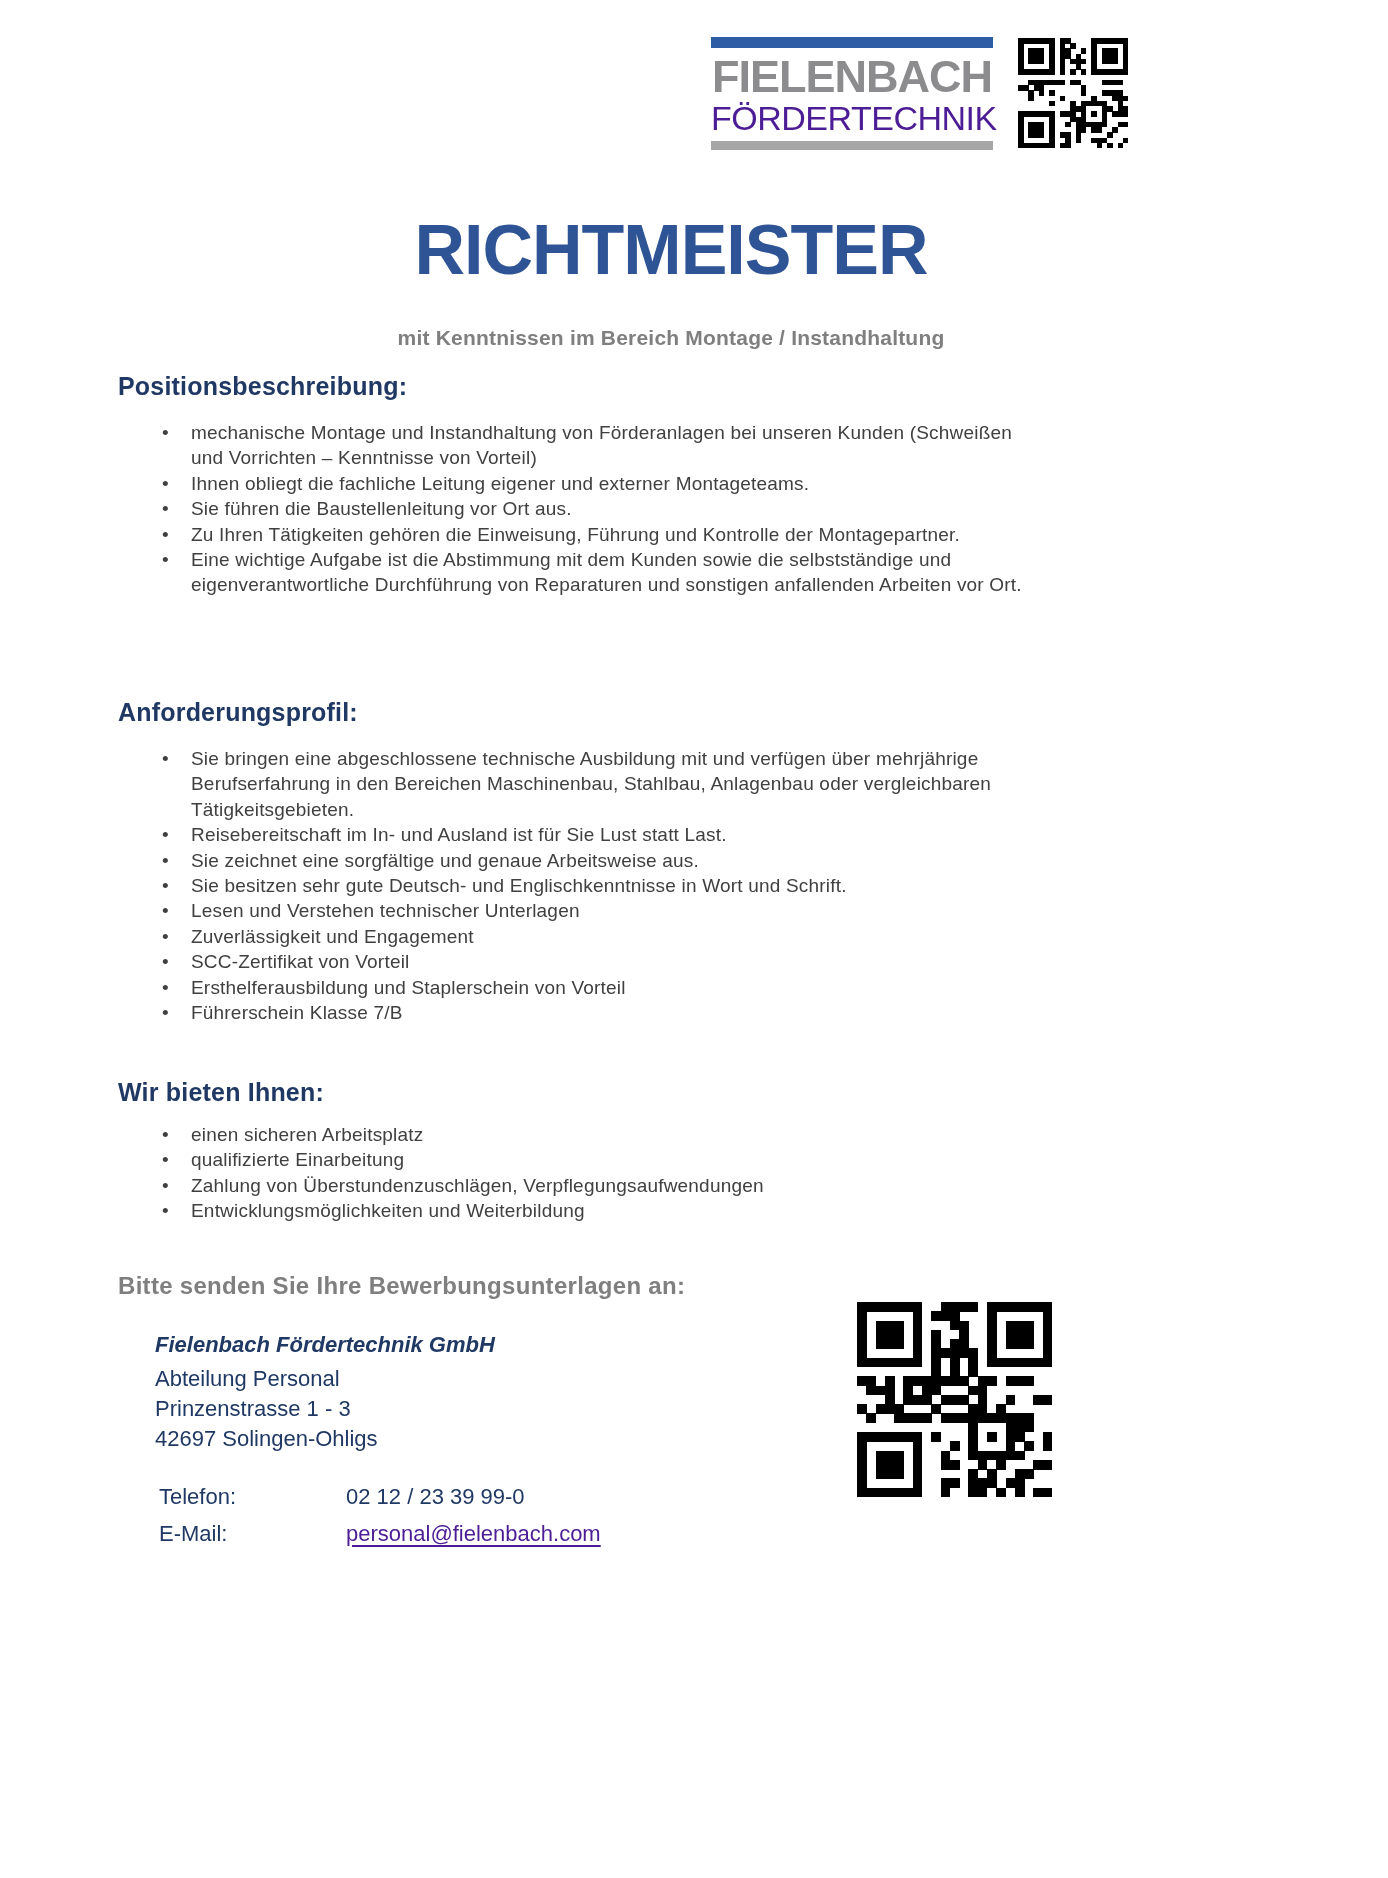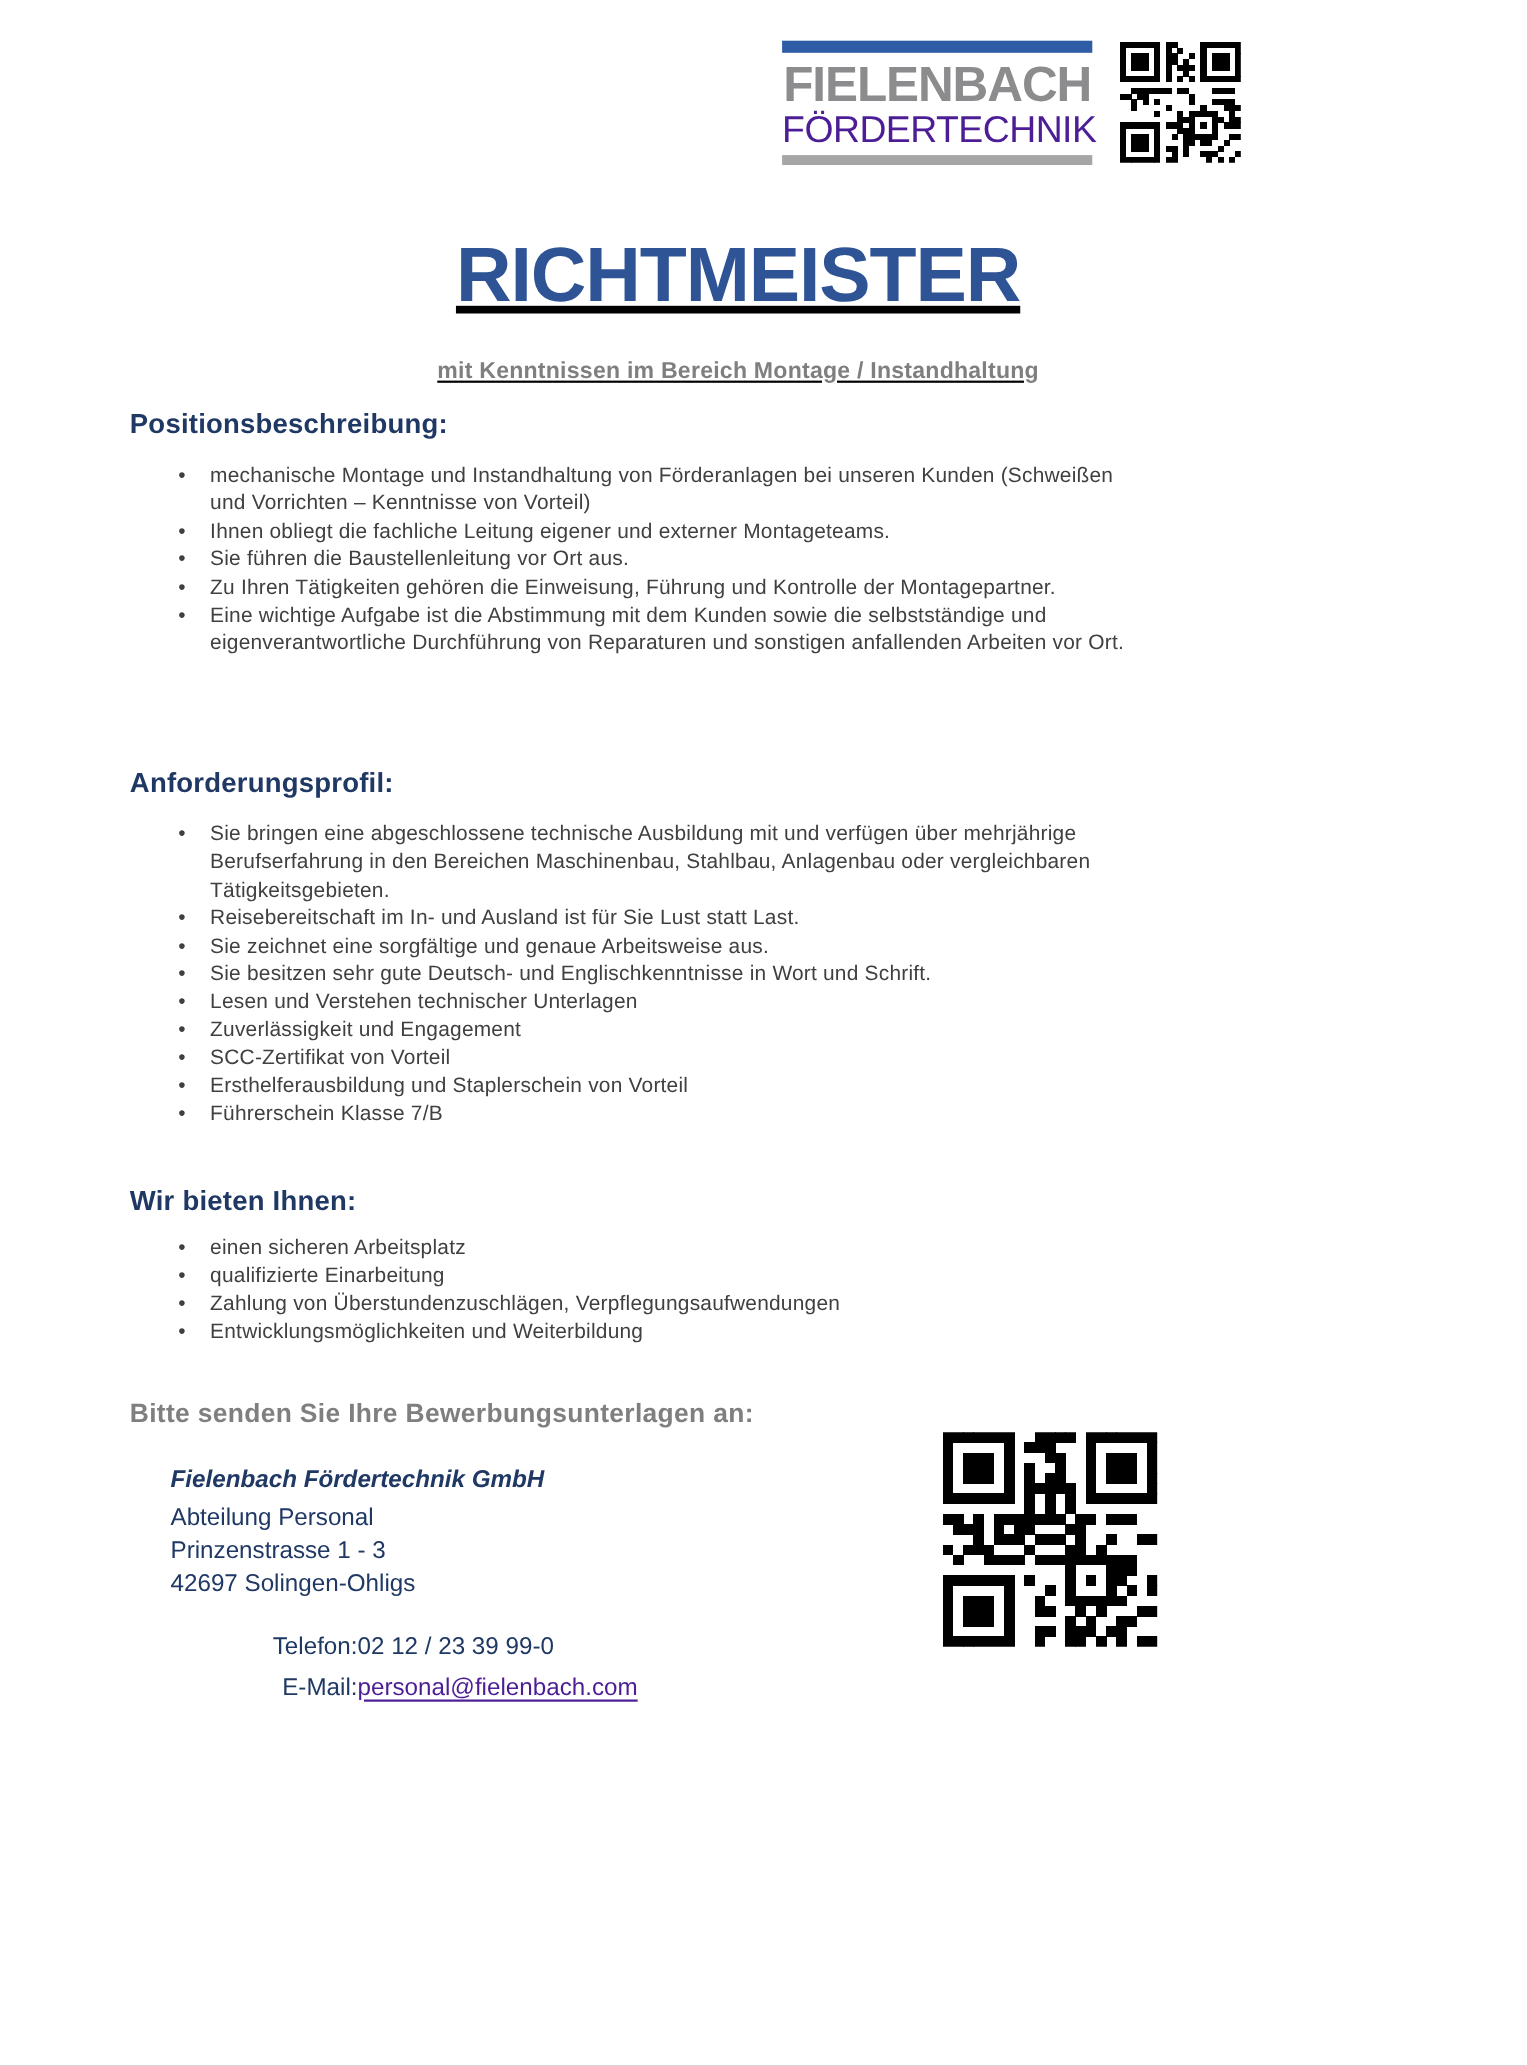--- a/index.html
+++ b/index.html
@@ -14,42 +14,42 @@
   .logo-line1{color:#8C8C8E;font-weight:bold;font-size:45px;line-height:46px;letter-spacing:-1px;white-space:nowrap;text-align:center;}
   .logo-line2{color:#4c1d95;font-weight:500;font-size:34px;line-height:36px;letter-spacing:-0.5px;white-space:nowrap;}
   .logo-bar-bottom{height:9px;background:#A6A6A6;margin-top:5px;}
 
   .qr{position:absolute;}
   .qr-top{left:1018px;top:38px;width:110px;height:110px;}
   .qr-bottom{left:857px;top:1302px;width:195px;height:195px;}
   .qr svg{display:block;width:100%;height:100%;}
 
   
-  .title-block{position:absolute;top:214px;left:0;right:46px;text-align:center;text-decoration:underline;}
+  .title-block{position:absolute;top:214px;left:0;right:46px;text-align:center;}
   .job-title{margin:0;color:#2F5496;font-size:70px;line-height:72px;font-weight:bold;letter-spacing:-1px;}
   .job-subtitle{margin:40px 0 0 0;color:#7F7F7F;font-size:21px;line-height:24px;font-weight:bold;letter-spacing:0.2px;}
 
   
   .section-heading{position:absolute;left:118px;margin:0;color:#1F3864;font-size:25px;
                    font-weight:bold;letter-spacing:0.2px;}
   .bullets{position:absolute;left:118px;width:905px;margin:0;padding:0;list-style:none;
            color:#404040;font-size:19px;line-height:25.4px;letter-spacing:0.2px;}
   .bullets li{position:relative;padding-left:73px;}
   .bullets li::before{content:"•";position:absolute;left:44px;top:0;color:#404040;}
 
   .h-pos{top:372px;}   .ul-pos{top:420px;}
   .h-anf{top:698px;}   .ul-anf{top:746px;}
   .h-wir{top:1078px;}  .ul-wir{top:1122px;}
 
   
   .apply-heading{position:absolute;left:118px;top:1272px;margin:0;color:#7F7F7F;
                  font-size:24px;font-weight:bold;letter-spacing:0.3px;}
   .address{position:absolute;left:155px;top:1330px;color:#1F3864;font-size:22px;line-height:30px;}
   .company{font-weight:bold;margin-bottom:4px;font-style:italic;}
-  .contact{position:absolute;left:138px;top:1478px;color:#1F3864;font-size:22px;line-height:37px;text-align:right;}
+  .contact{position:absolute;left:159px;top:1478px;color:#1F3864;font-size:22px;line-height:37px;}
   .contact-row{display:flex;}
   .contact-label{width:187px;flex:0 0 187px;}
   .email-link{color:#4c1d95;text-decoration:underline;text-underline-offset:4px;}
 </style>
 </head>
 <body>
 
 <div class="page">
 
   <div class="logo">

